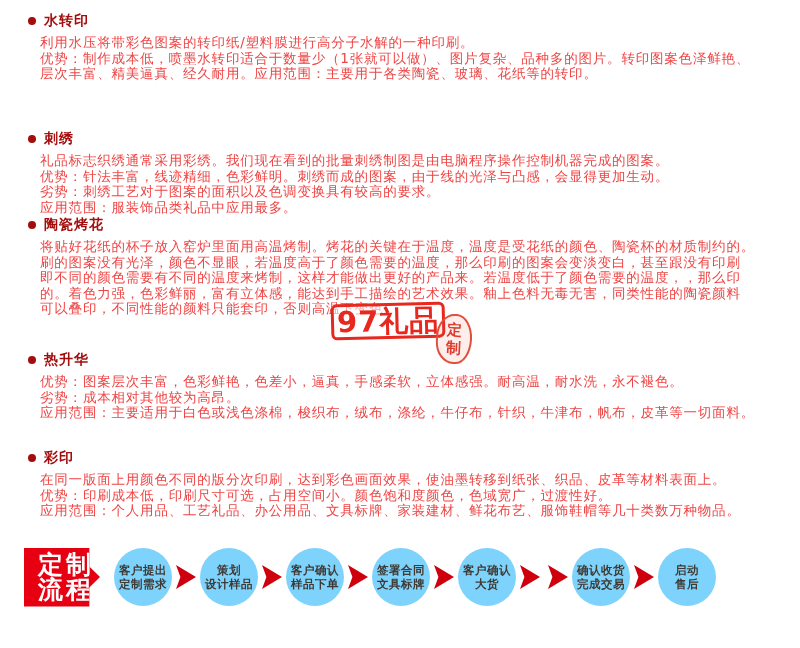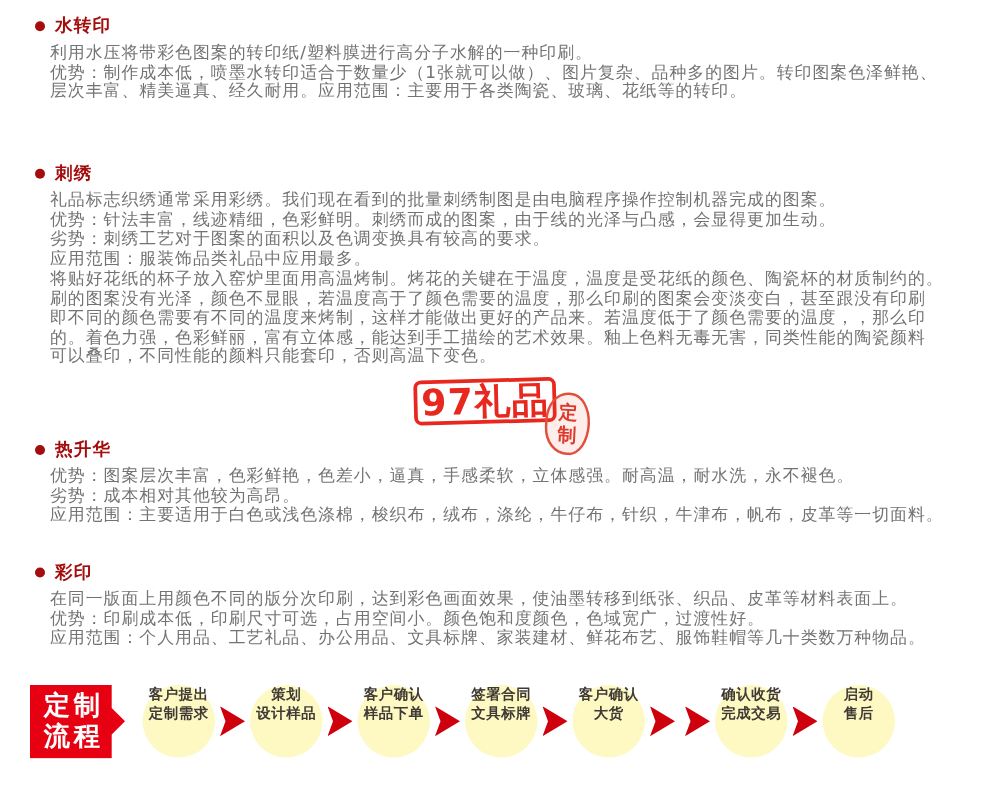--- a/index.html
+++ b/index.html
@@ -4,44 +4,44 @@
 <style>
   html,body{margin:0;padding:0;background:#ffffff;}
   body{font-family:"DejaVu Sans","Liberation Sans",sans-serif;}
   .page{position:relative;width:800px;height:648px;background:#ffffff;overflow:hidden;}
 
   
   .sec{position:absolute;left:28px;width:760px;}
   .sec-head{display:flex;align-items:center;height:18px;margin-bottom:5px;}
   .bullet{width:8px;height:8px;border-radius:50%;background:#a30d0d;margin-right:8px;flex:0 0 auto;}
   .sec-head h2{margin:0;font-size:14px;font-weight:bold;color:#a30d0d;letter-spacing:1px;}
-  .sec .line{margin:0 0 0 12px;font-size:13.5px;line-height:15.6px;color:#737373;
+  .sec .line{margin:0 0 0 12px;font-size:13.5px;line-height:15.6px;color:#ef4444;
              letter-spacing:0.8px;white-space:nowrap;}
 
   
   .wm-brand{position:absolute;left:331px;top:303px;z-index:5;
             color:#e8281e;border:3px solid #e8281e;border-radius:6px;
             font-size:29px;font-weight:bold;line-height:30px;padding:0 3px;
             letter-spacing:1px;background:rgba(255,255,255,0.55);transform:rotate(-1.5deg);}
   .wm-seal{position:absolute;left:436px;top:314px;z-index:5;width:32px;height:46px;
            border:2px solid #e0503c;border-radius:52% 48% 46% 54%/48% 52% 54% 46%;
            display:flex;flex-direction:column;align-items:center;justify-content:center;
            color:#dc3c2d;font-size:15px;font-weight:bold;line-height:18px;
            transform:rotate(3deg);background:rgba(235,80,60,0.10);}
 
   
   .flow{position:absolute;left:24px;top:545px;right:0;height:64px;
         display:flex;align-items:center;}
   .flow-tag{width:76px;height:59px;background:#e60012;color:#ffffff;
             clip-path:polygon(0 0,86% 0,86% 32%,100% 50%,86% 68%,86% 100%,0 100%);
-            display:flex;flex-direction:column;align-items:center;justify-content:center;
-            font-size:21px;font-weight:bold;line-height:25px;letter-spacing:3px;
+            display:flex;flex-direction:column;align-items:flex-end;justify-content:center;
+            font-size:25px;font-weight:bold;line-height:25px;letter-spacing:3px;
             flex:0 0 auto;margin-right:14px;padding-right:6px;box-sizing:border-box;}
-  .flow-circle{width:58px;height:58px;border-radius:50%;background:#fef9c3;
-               display:flex;flex-direction:column;align-items:center;
+  .flow-circle{width:58px;height:58px;border-radius:50%;background:#7dd3fc;
+               display:flex;flex-direction:column;align-items:center;justify-content:center;
                font-size:11.5px;font-weight:bold;color:#403a35;line-height:14.5px;
                letter-spacing:0.5px;flex:0 0 auto;text-align:center;}
   .flow-arrow{width:20px;height:24px;background:#cf000e;flex:0 0 auto;margin:0 4px;
               clip-path:polygon(0 0,100% 50%,0 100%,22% 50%);}
 </style>
 </head>
 <body>
 
 <div class="page">
 
@@ -60,20 +60,24 @@
       <span class="bullet"></span>
       <h2>刺绣</h2>
     </div>
     <p class="line">礼品标志织绣通常采用彩绣。我们现在看到的批量刺绣制图是由电脑程序操作控制机器完成的图案。</p>
     <p class="line">优势：针法丰富，线迹精细，色彩鲜明。刺绣而成的图案，由于线的光泽与凸感，会显得更加生动。</p>
     <p class="line">劣势：刺绣工艺对于图案的面积以及色调变换具有较高的要求。</p>
     <p class="line">应用范围：服装饰品类礼品中应用最多。</p>
   </div>
 
   <div class="sec" style="top:216px">
+    <div class="sec-head">
+      <span class="bullet"></span>
+      <h2>陶瓷烤花</h2>
+    </div>
     <p class="line">将贴好花纸的杯子放入窑炉里面用高温烤制。烤花的关键在于温度，温度是受花纸的颜色、陶瓷杯的材质制约的。</p>
     <p class="line">刷的图案没有光泽，颜色不显眼，若温度高于了颜色需要的温度，那么印刷的图案会变淡变白，甚至跟没有印刷</p>
     <p class="line">即不同的颜色需要有不同的温度来烤制，这样才能做出更好的产品来。若温度低于了颜色需要的温度，，那么印</p>
     <p class="line">的。着色力强，色彩鲜丽，富有立体感，能达到手工描绘的艺术效果。釉上色料无毒无害，同类性能的陶瓷颜料</p>
     <p class="line">可以叠印，不同性能的颜料只能套印，否则高温下变色。</p>
   </div>
 
   <div class="wm-brand">97礼品</div>
   <div class="wm-seal">
     <span>定</span>

